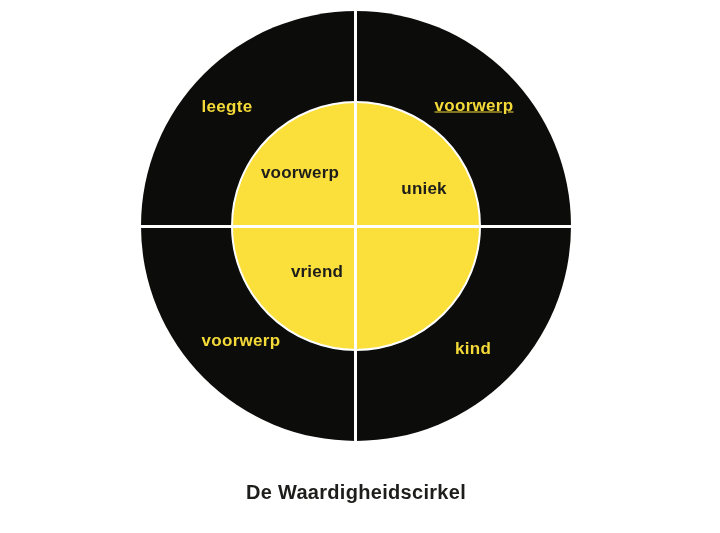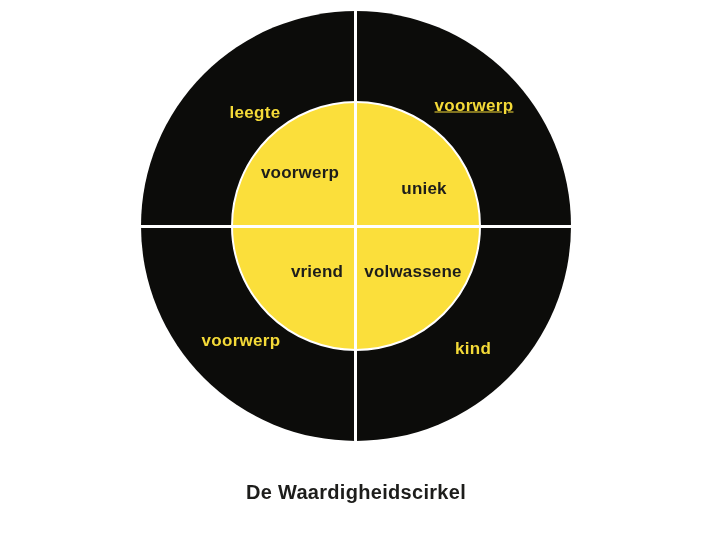--- a/index.html
+++ b/index.html
@@ -58,21 +58,21 @@
   .outer-label {
     color: var(--outer-label-text, #fbdf3b);
     font-size: 17px;
     letter-spacing: 0.3px;
   }
   .inner-label {
     color: var(--inner-label-text, #1d1d1b);
     font-size: 17px;
     letter-spacing: 0.2px;
   }
-  .pos-leegte     { left: 255px; top: 106px; margin-top: 6px; }
+  .pos-leegte     { left: 227px; top: 106px; }
   .pos-voorwerp   { left: 474px; top: 105px; text-decoration: underline; }
   .pos-monster    { left: 241px; top: 340px; }
   .pos-kind       { left: 473px; top: 348px; }
   .pos-deelname   { left: 300px; top: 172px; }
   .pos-uniek      { left: 424px; top: 172px; margin-top: 16px; }
   .pos-vriend     { left: 297px; top: 271px; margin-left: 20px; }
   .pos-volwassene { left: 413px; top: 271px; }
   .caption {
     position: absolute;
     left: 356px;
@@ -103,17 +103,16 @@
   <div class="label outer-label pos-monster">voorwerp</div>
 
   <div class="label outer-label pos-kind">kind</div>
 
   <div class="label inner-label pos-deelname">voorwerp</div>
 
   <div class="label inner-label pos-uniek">uniek</div>
 
   <div class="label inner-label pos-vriend">vriend</div>
 
-  <div class="label inner-label pos-volwassene">volwassene</div>
 
   <div class="caption">De Waardigheidscirkel</div>
 
 </div>
 
 </body></html>

